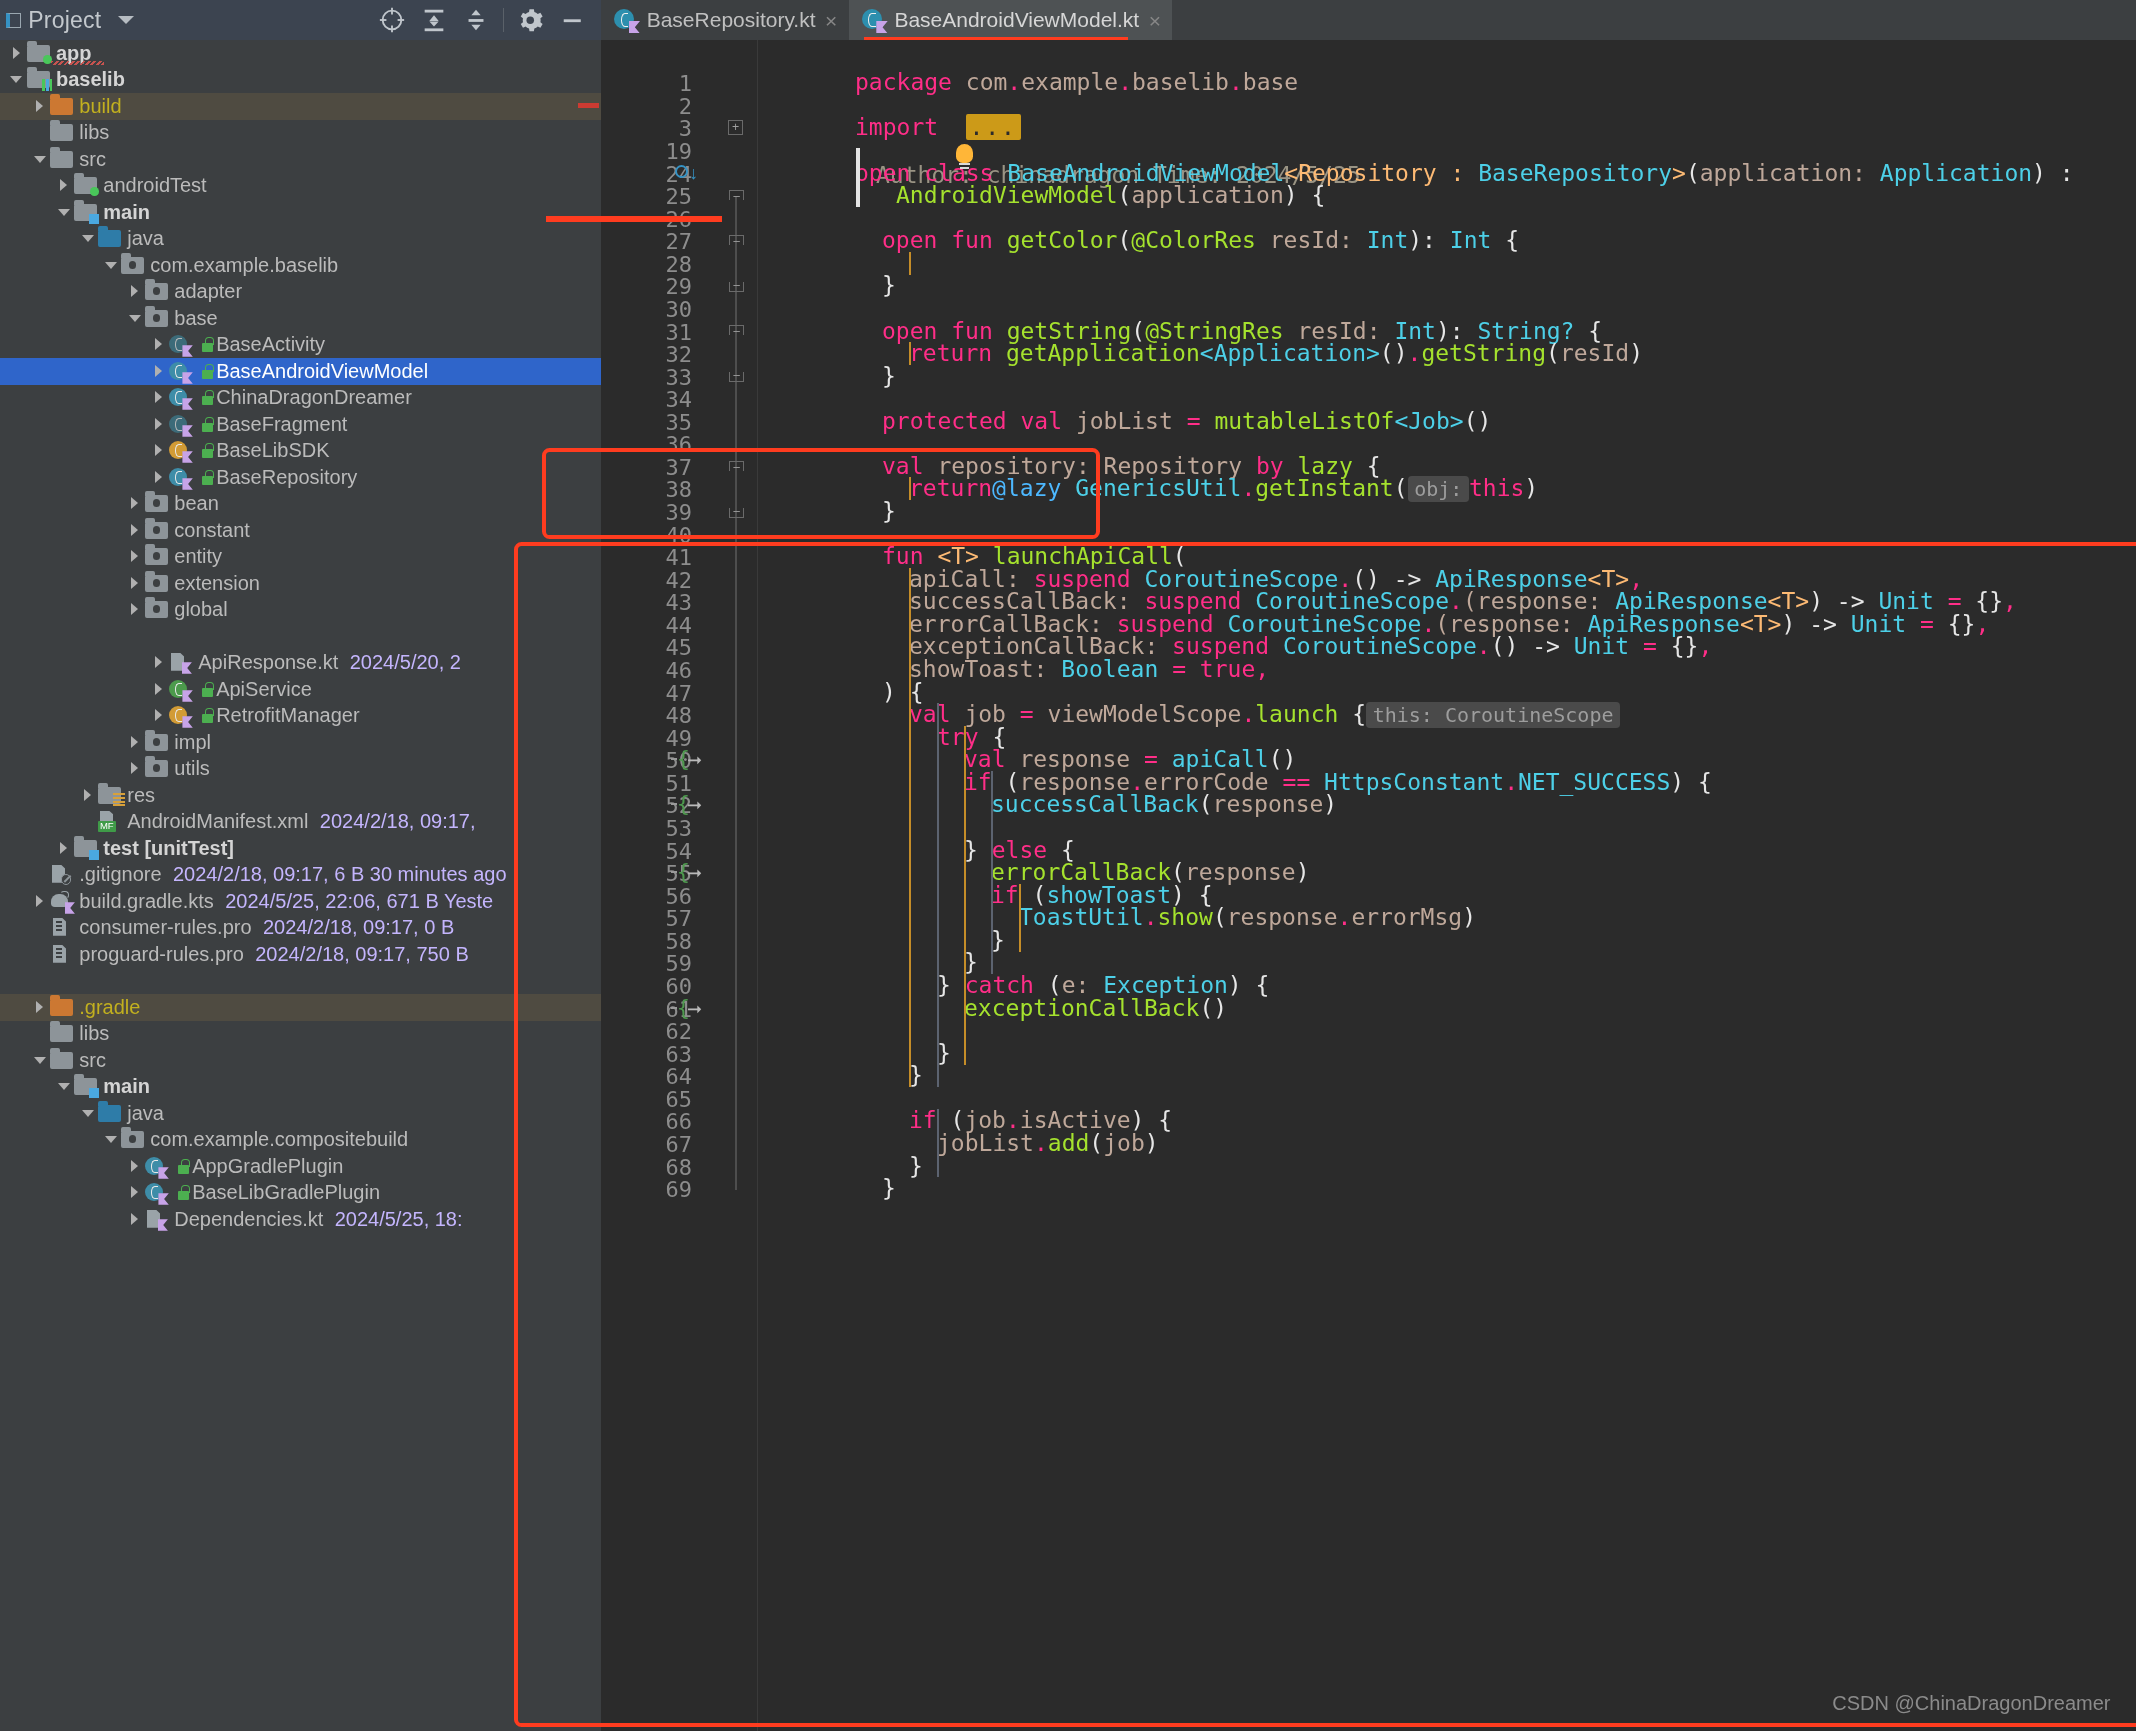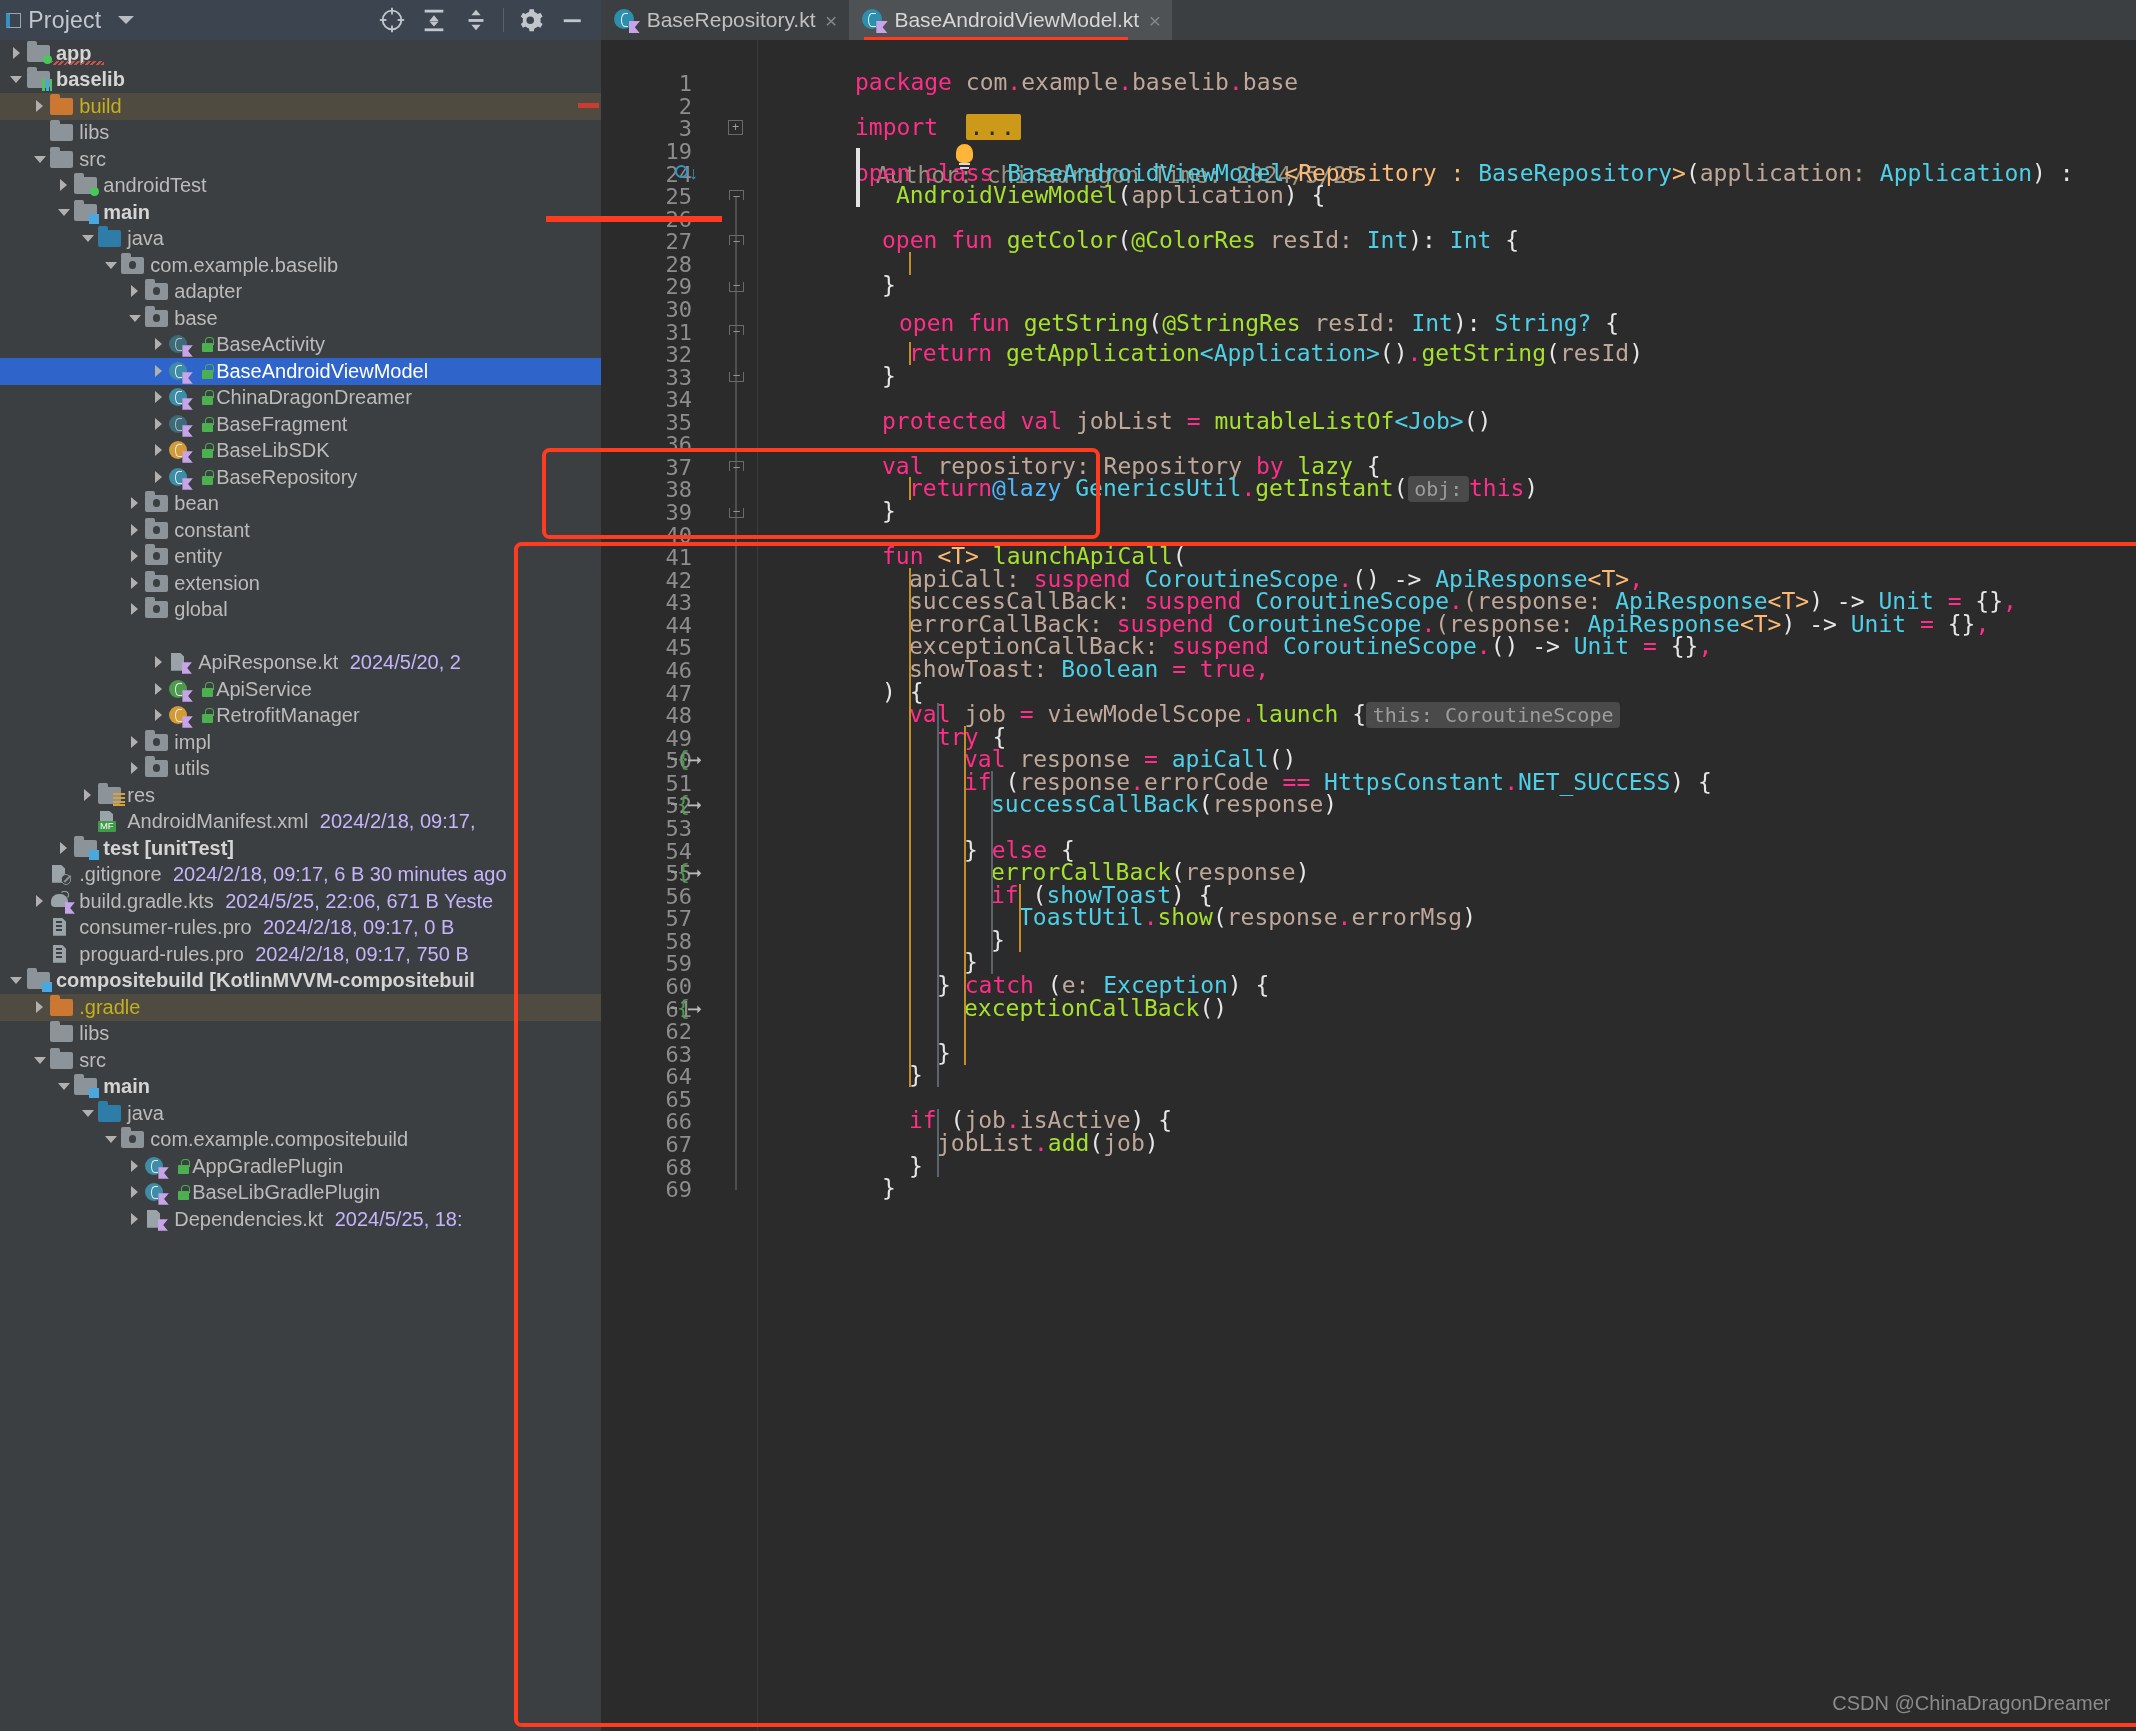--- a/index.html
+++ b/index.html
@@ -560,29 +560,20 @@
           <span class="ico">
             <div class="profile">
               <span class="pg"></span>
               <span class="ln" style="top:4.7px"></span>
               <span class="ln" style="top:8.5px"></span>
               <span class="ln" style="top:12.3px"></span>
             </div>
           </span>
           <span class="lbl">proguard-rules.pro</span>
           <span class="meta">2024/2/18, 09:17, 750 B</span>
-        </div>
-        <div class="row" style="position: absolute; left: 0px; right: 0px; top: 927px; padding-left: 5.7px;">
-          <span class="arrow down"></span>
-          <span class="ico">
-            <div class="f-grey">
-              <span class="badge-blue"></span>
-            </div>
-          </span>
-          <span class="lbl bold">compositebuild [KotlinMVVM-compositebuil</span>
         </div>
         <div class="row hl" style="position: absolute; left: 0px; right: 0px; top: 954px; padding-left: 29px;">
           <span class="arrow right"></span>
           <span class="ico">
             <div class="f-orange"></div>
           </span>
           <span class="lbl">.gradle</span>
         </div>
         <div class="row" style="position: absolute; left: 0px; right: 0px; top: 980px; padding-left: 29px;">
           <span class="arrow none"></span>
@@ -781,21 +772,21 @@
           </div>
         </div>
       <div id="code">
           <div class="cl" style="top: 31px; left: 97px;"><span class="k">package</span> <span class="p">com</span><span class="k">.</span><span class="p">example</span><span class="k">.</span><span class="p">baselib</span><span class="k">.</span><span class="p">base</span></div>
           <div class="cl" style="top: 76px; left: 97px;"><span class="k">import</span>  <span class="importbox">...</span></div>
           <div class="cl cmt" style="top: 124px; left: 118px;">Author: chinadragon Time: 2024/5/25</div>
           <div class="cl" style="top: 122px; left: 97px;"><span class="k">open class</span> <span class="t">BaseAndroidViewModel</span><span class="genr">&lt;Repository : </span><span class="t">BaseRepository</span><span class="genr">&gt;</span><span class="w">(</span><span class="p">application: </span><span class="t">Application</span><span class="w">) :</span></div>
           <div class="cl" style="top: 144px; left: 138px;"><span class="g">AndroidViewModel</span><span class="w">(</span><span class="p">application</span><span class="w">) {</span></div>
           <div class="cl" style="top: 189px; left: 124px;"><span class="k">open fun</span> <span class="g">getColor</span><span class="w">(</span><span class="g">@ColorRes</span> <span class="p">resId: </span><span class="t">Int</span><span class="w">): </span><span class="t">Int</span> <span class="w">{</span></div>
           <div class="cl" style="top: 234px; left: 124px;"><span class="w">}</span></div>
-          <div class="cl" style="top: 272px; left: 124px; margin-left: 17px;"><span class="k">open fun</span> <span class="g">getString</span><span class="w">(</span><span class="g">@StringRes</span> <span class="p">resId: </span><span class="t">Int</span><span class="w">): </span><span class="t">String?</span> <span class="w">{</span></div>
+          <div class="cl" style="top: 280px; left: 124px;"><span class="k">open fun</span> <span class="g">getString</span><span class="w">(</span><span class="g">@StringRes</span> <span class="p">resId: </span><span class="t">Int</span><span class="w">): </span><span class="t">String?</span> <span class="w">{</span></div>
           <div class="cl" style="top: 302px; left: 151px;"><span class="k">return</span> <span class="g">getApplication</span><span class="t">&lt;Application&gt;</span><span class="w">()</span><span class="k">.</span><span class="g">getString</span><span class="w">(</span><span class="p">resId</span><span class="w">)</span></div>
           <div class="cl" style="top: 325px; left: 124px;"><span class="w">}</span></div>
           <div class="cl" style="top: 370px; left: 124px;"><span class="k">protected val</span> <span class="p">jobList</span> <span class="k">=</span> <span class="g">mutableListOf</span><span class="t">&lt;Job&gt;</span><span class="w">()</span></div>
           <div class="cl" style="top: 415px; left: 124px;"><span class="k">val</span> <span class="p">repository: Repository</span> <span class="k">by</span> <span class="g">lazy</span> <span class="w">{</span></div>
           <div class="cl" style="top: 437px; left: 151px;"><span class="k">return</span><span class="a">@lazy</span> <span class="t">GenericsUtil</span><span class="k">.</span><span class="g">getInstant</span><span class="w">(</span><span class="inlay">obj:</span><span class="k">this</span><span class="w">)</span></div>
           <div class="cl" style="top: 460px; left: 124px;"><span class="w">}</span></div>
           <div class="cl" style="top: 505px; left: 124px;"><span class="k">fun</span> <span class="genr">&lt;T&gt;</span> <span class="g">launchApiCall</span><span class="w">(</span></div>
           <div class="cl" style="top: 528px; left: 151px;"><span class="p">apiCall: </span><span class="k">suspend</span> <span class="t">CoroutineScope</span><span class="k">.</span><span class="w">() -&gt; </span><span class="t">ApiResponse</span><span class="genr">&lt;T&gt;</span><span class="k">,</span></div>
           <div class="cl" style="top: 550px; left: 151px;"><span class="p">successCallBack: </span><span class="k">suspend</span> <span class="t">CoroutineScope</span><span class="k">.</span><span class="p">(response: </span><span class="t">ApiResponse</span><span class="genr">&lt;T&gt;</span><span class="w">) -&gt; </span><span class="t">Unit</span> <span class="k">=</span> <span class="w">{}</span><span class="k">,</span></div>
           <div class="cl" style="top: 573px; left: 151px;"><span class="p">errorCallBack: </span><span class="k">suspend</span> <span class="t">CoroutineScope</span><span class="k">.</span><span class="p">(response: </span><span class="t">ApiResponse</span><span class="genr">&lt;T&gt;</span><span class="w">) -&gt; </span><span class="t">Unit</span> <span class="k">=</span> <span class="w">{}</span><span class="k">,</span></div>

